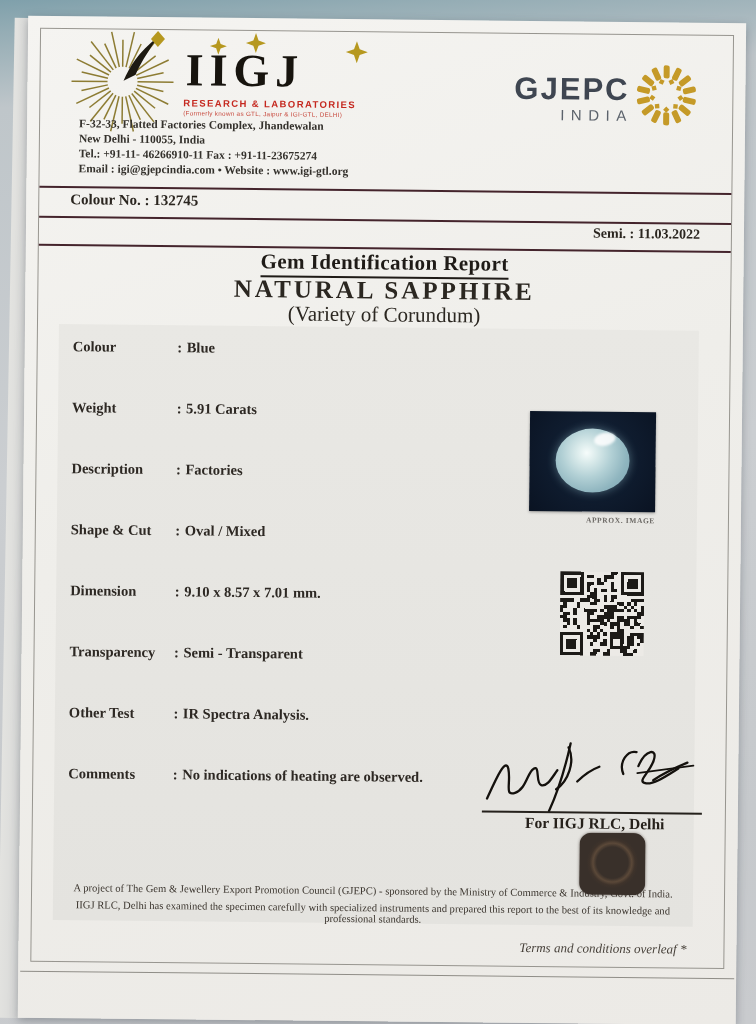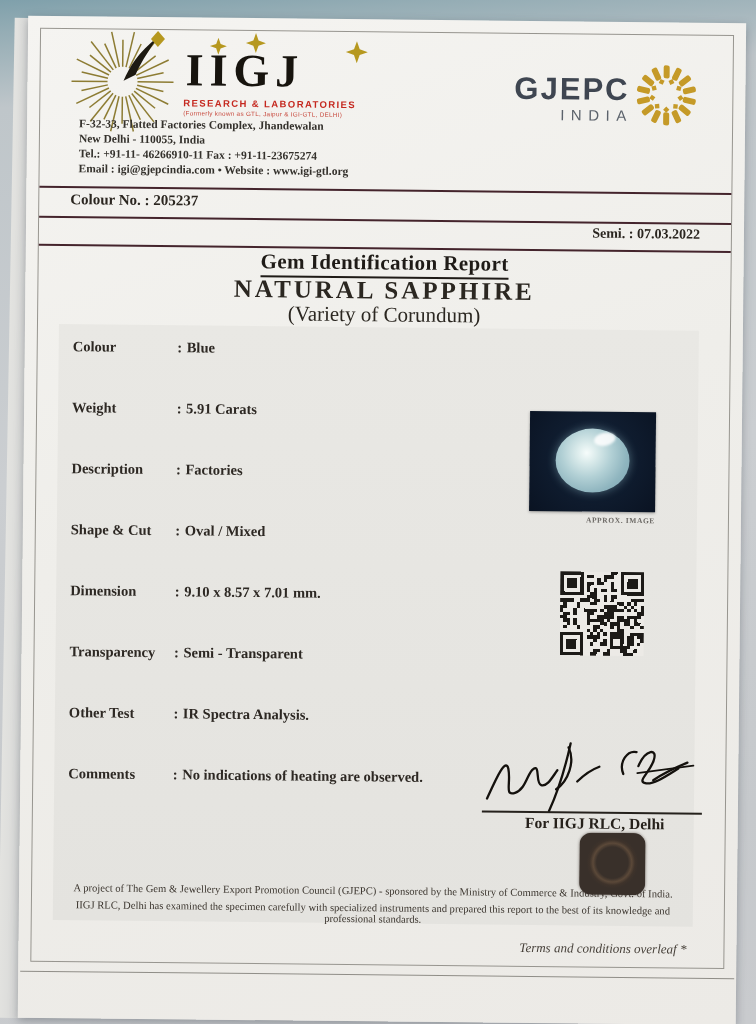--- a/index.html
+++ b/index.html
@@ -227,27 +227,27 @@
     <div>F-32-33, Flatted Factories Complex, Jhandewalan</div>
     <div>New Delhi - 110055, India</div>
     <div>Tel.: +91-11- 46266910-11  Fax : +91-11-23675274</div>
     <div>Email : igi@gjepcindia.com • Website : www.igi-gtl.org</div>
   </div>
 
   <div class="rule r1"></div>
   <div class="report-row">
     <span>Colour No. :</span>
     <span> </span>
-    <span>205237</span>
+    <span>132745</span>
   </div>
   <div class="rule r2"></div>
   <div class="date-row">
     <span>Semi. :</span>
     <span> </span>
-    <span>07.03.2022</span>
+    <span>11.03.2022</span>
   </div>
   <div class="rule r3"></div>
 
   <div class="title-wrap"><span class="title">Gem Identification Report</span></div>
   <div class="gem-name">NATURAL SAPPHIRE</div>
   <div class="gem-variety">(Variety of Corundum)</div>
 
   <div class="panel">
     <div class="rows">
       <div class="attr-row">

